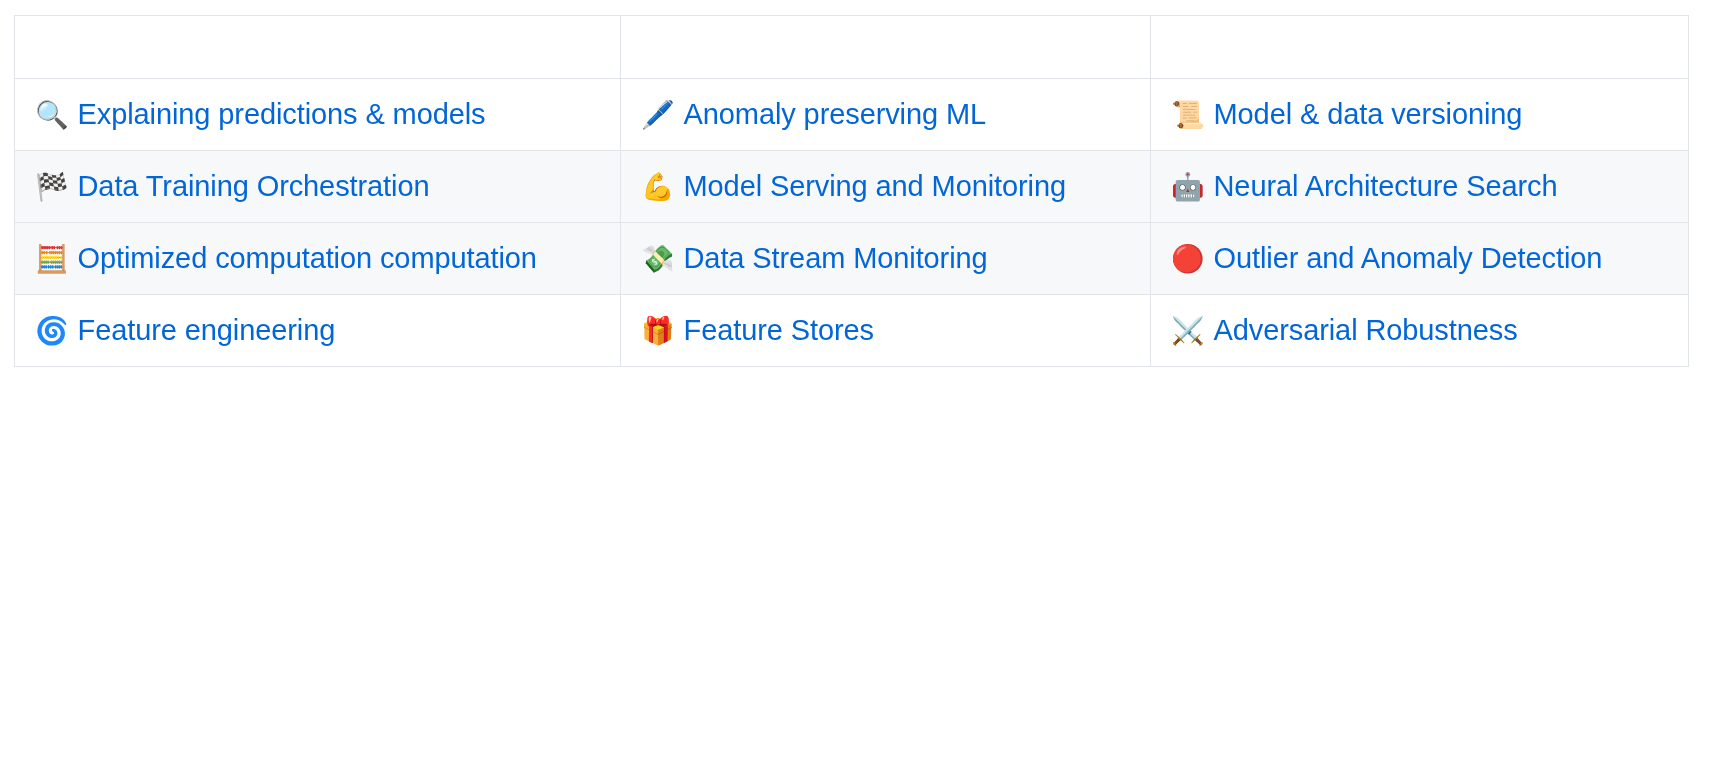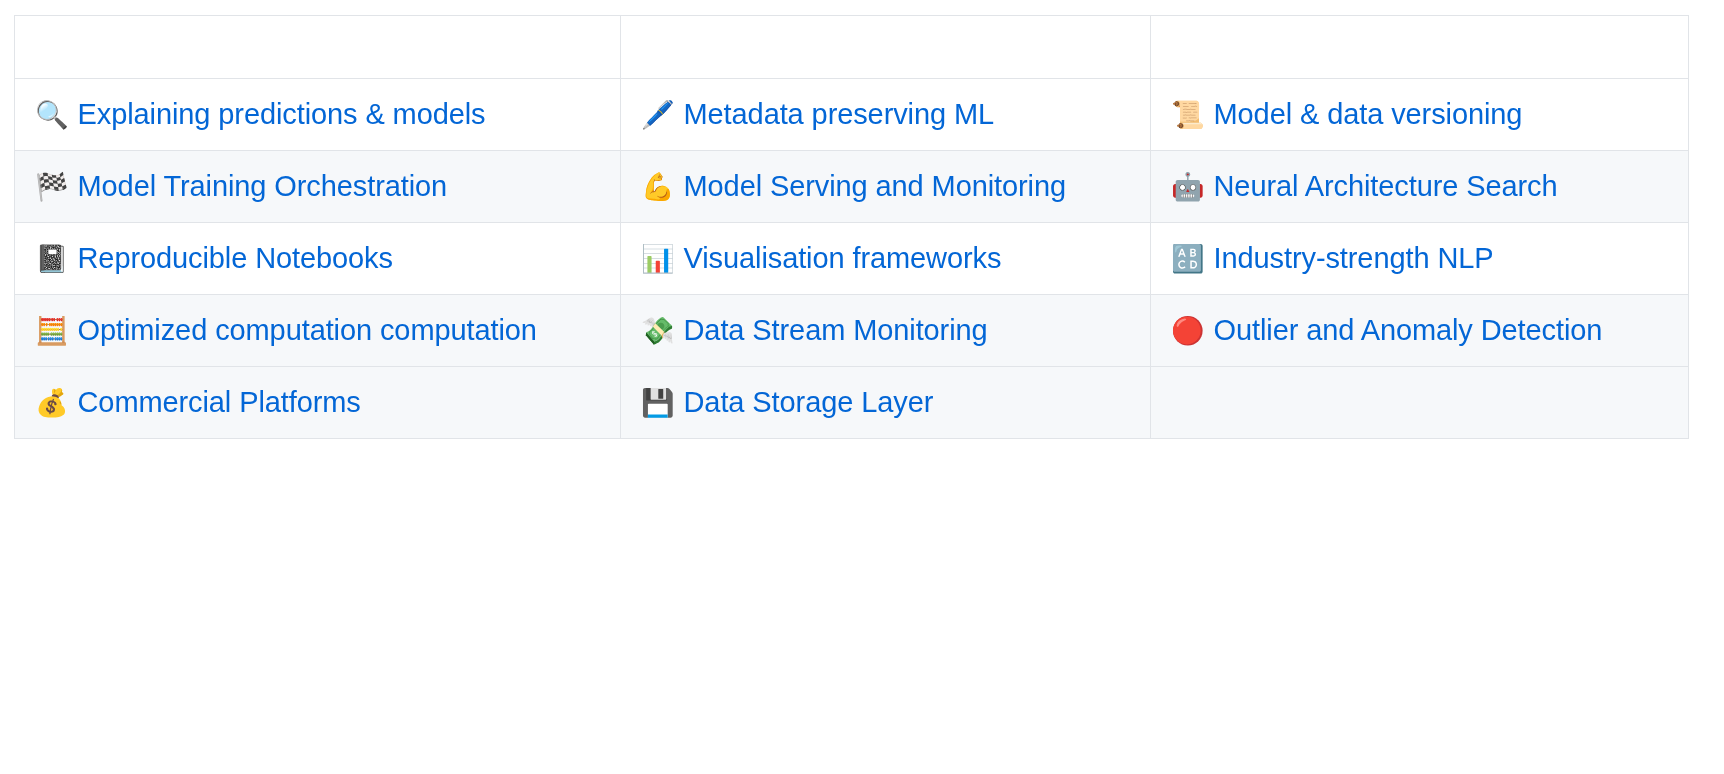--- a/index.html
+++ b/index.html
@@ -120,66 +120,55 @@
             <span class="cell-inner empty"></span>
           </th>
         </tr>
       </thead>
       <tbody id="table-body">
           <tr class="row-odd">
             <td>
               <span class="cell-inner"><a class="cell-link" href="#"><span class="emoji">🔍</span><span class="link-text">Explaining predictions &amp; models</span></a></span>
             </td>
             <td>
-              <span class="cell-inner"><a class="cell-link" href="#"><span class="emoji">🖊️</span><span class="link-text">Metadata preserving ML</span></a></span>
+              <span class="cell-inner"><a class="cell-link" href="#"><span class="emoji">🖊️</span><span class="link-text">Anomaly preserving ML</span></a></span>
             </td>
             <td>
               <span class="cell-inner"><a class="cell-link" href="#"><span class="emoji">📜</span><span class="link-text">Model &amp; data versioning</span></a></span>
             </td>
           </tr>
           <tr class="row-even">
             <td>
-              <span class="cell-inner"><a class="cell-link" href="#"><span class="emoji">🏁</span><span class="link-text">Model Training Orchestration</span></a></span>
+              <span class="cell-inner"><a class="cell-link" href="#"><span class="emoji">🏁</span><span class="link-text">Data Training Orchestration</span></a></span>
             </td>
             <td>
               <span class="cell-inner"><a class="cell-link" href="#"><span class="emoji">💪</span><span class="link-text">Model Serving and Monitoring</span></a></span>
             </td>
             <td>
               <span class="cell-inner"><a class="cell-link" href="#"><span class="emoji">🤖</span><span class="link-text">Neural Architecture Search</span></a></span>
-            </td>
-          </tr>
-          <tr class="row-odd">
-            <td>
-              <span class="cell-inner"><a class="cell-link" href="#"><span class="emoji">📓</span><span class="link-text">Reproducible Notebooks</span></a></span>
-            </td>
-            <td>
-              <span class="cell-inner"><a class="cell-link" href="#"><span class="emoji">📊</span><span class="link-text">Visualisation frameworks</span></a></span>
-            </td>
-            <td>
-              <span class="cell-inner"><a class="cell-link" href="#"><span class="emoji">🔠</span><span class="link-text">Industry-strength NLP</span></a></span>
             </td>
           </tr>
           <tr class="row-even">
             <td>
               <span class="cell-inner"><a class="cell-link" href="#"><span class="emoji">🧮</span><span class="link-text">Optimized computation computation</span></a></span>
             </td>
             <td>
               <span class="cell-inner"><a class="cell-link" href="#"><span class="emoji">💸</span><span class="link-text">Data Stream Monitoring</span></a></span>
             </td>
             <td>
               <span class="cell-inner"><a class="cell-link" href="#"><span class="emoji">🔴</span><span class="link-text">Outlier and Anomaly Detection</span></a></span>
             </td>
           </tr>
-          <tr class="row-even">
+          <tr class="row-odd">
             <td>
-              <span class="cell-inner"><a class="cell-link" href="#"><span class="emoji">💰</span><span class="link-text">Commercial Platforms</span></a></span>
+              <span class="cell-inner"><a class="cell-link" href="#"><span class="emoji">🌀</span><span class="link-text">Feature engineering</span></a></span>
             </td>
             <td>
-              <span class="cell-inner"><a class="cell-link" href="#"><span class="emoji">💾</span><span class="link-text">Data Storage Layer</span></a></span>
+              <span class="cell-inner"><a class="cell-link" href="#"><span class="emoji">🎁</span><span class="link-text">Feature Stores</span></a></span>
             </td>
             <td>
-              <span class="cell-inner empty"></span>
+              <span class="cell-inner"><a class="cell-link" href="#"><span class="emoji">⚔️</span><span class="link-text">Adversarial Robustness</span></a></span>
             </td>
           </tr>
         </tbody>
     </table>
   </div>
 </div>
 
 </body></html>

